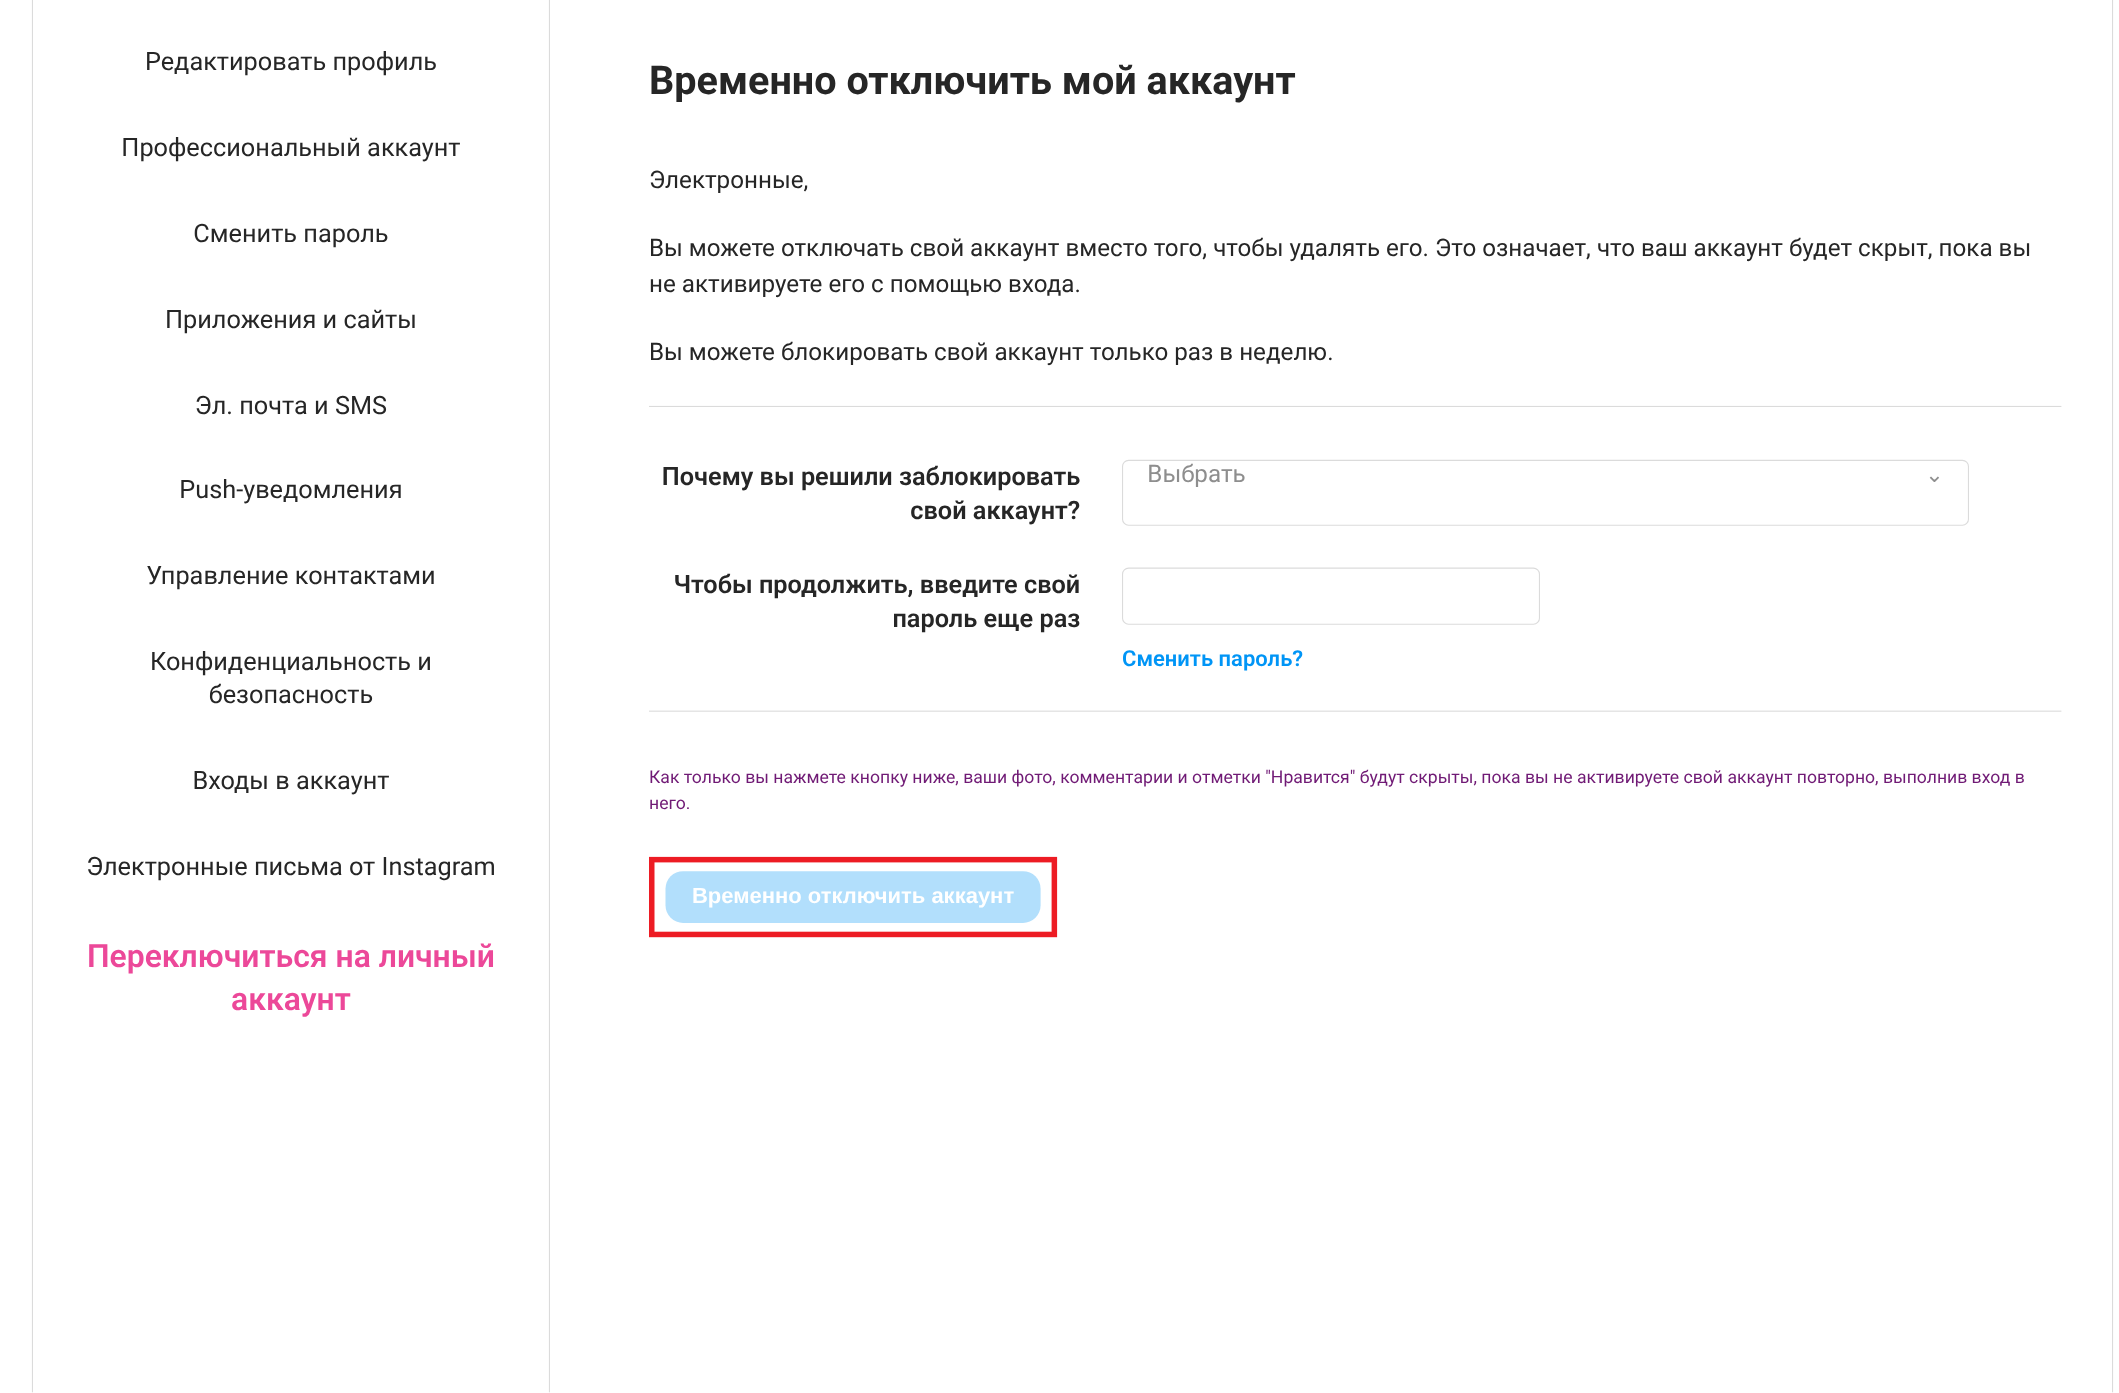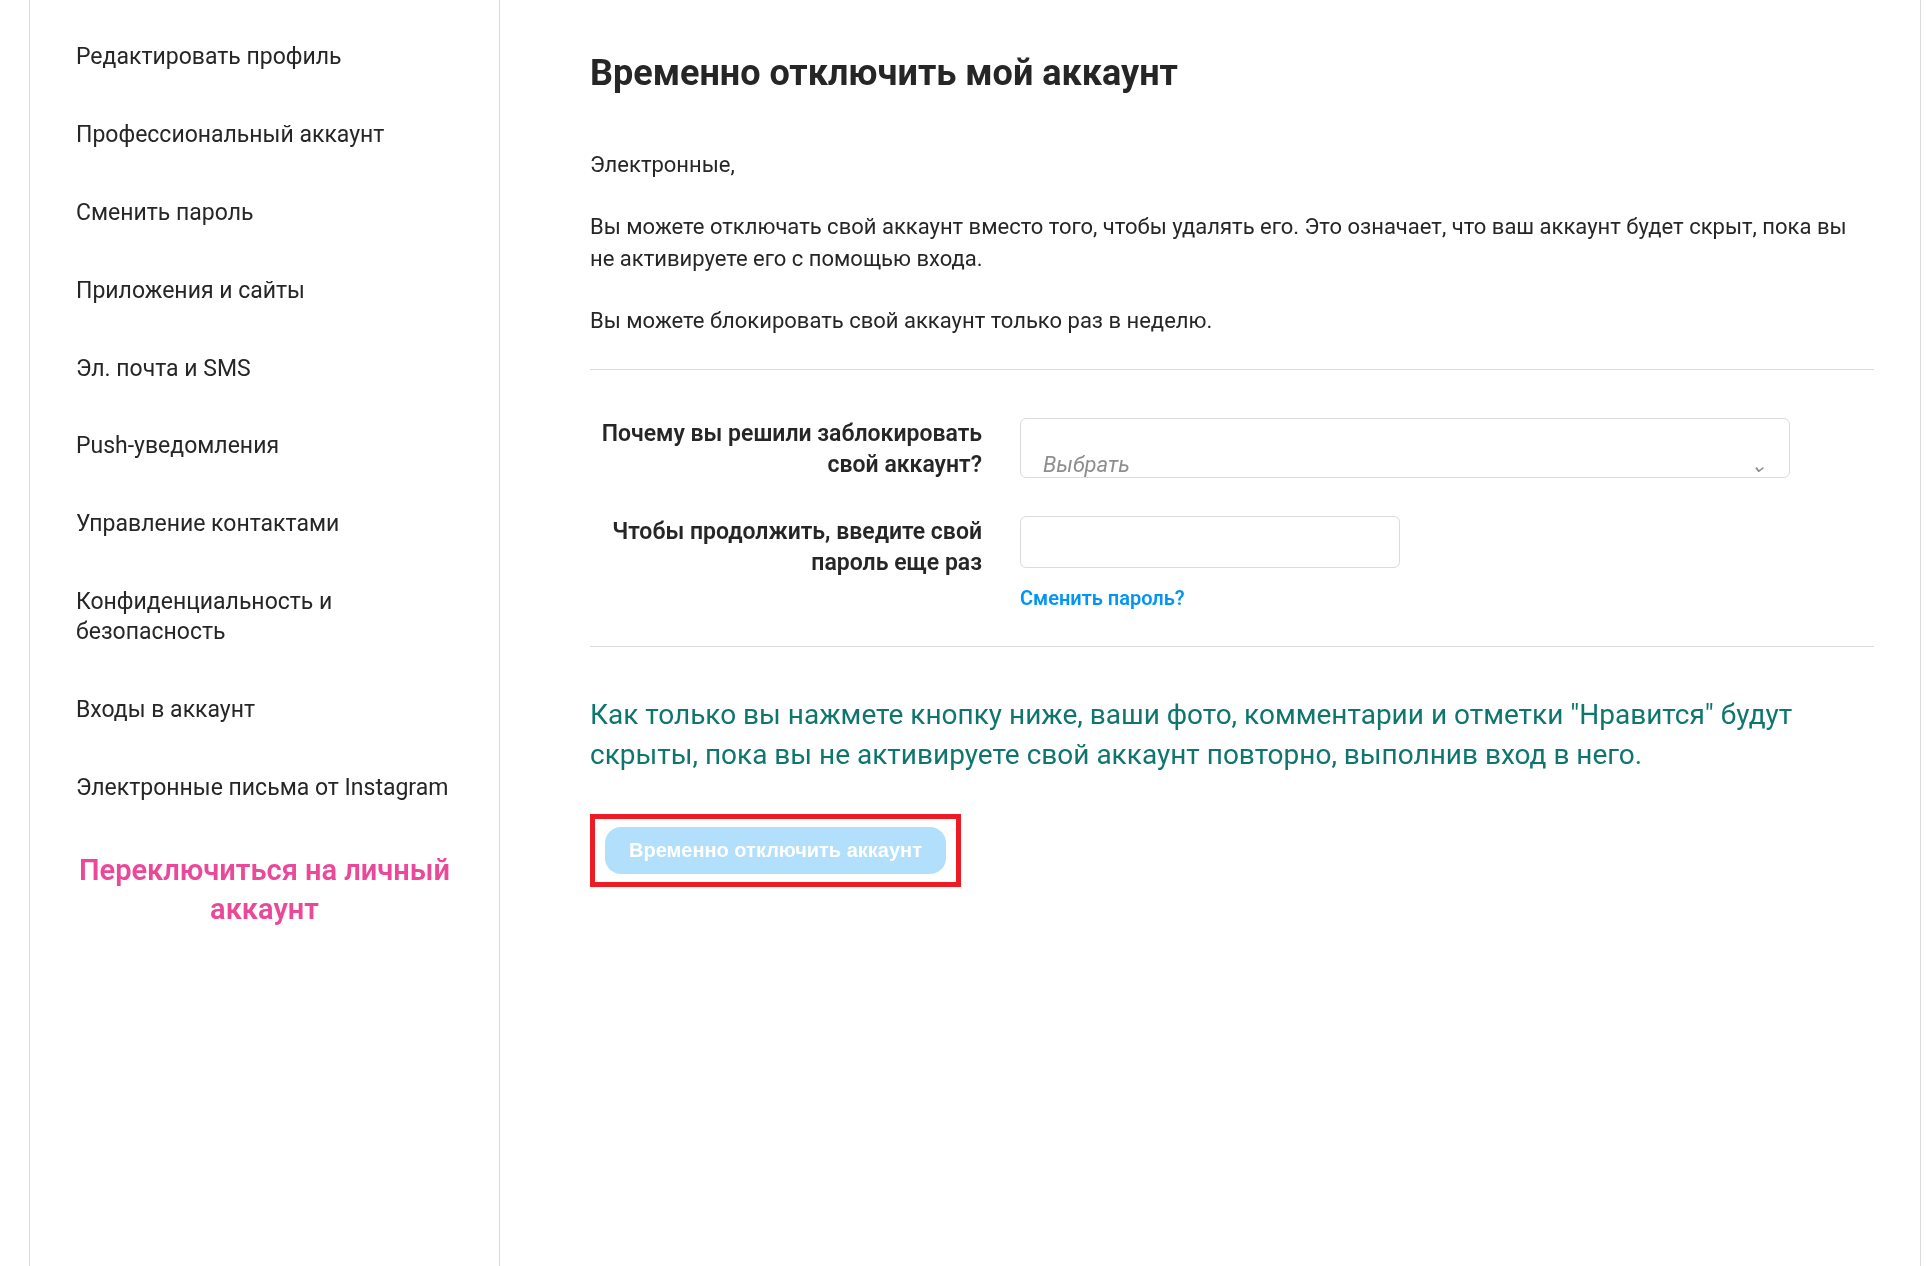--- a/index.html
+++ b/index.html
@@ -24,20 +24,21 @@
     flex-shrink: 0;
     border-right: 1px solid #dbdbdb;
     padding-top: 18px;
   }
   .sidebar-item {
     padding: 24px 46px 24px 46px;
     font-size: 23px;
     line-height: 1.3;
     cursor: pointer;
     color: #262626;
+    text-align: center;
   }
   .sidebar-switch {
     color: #ec4899;
     font-weight: 600;
     text-align: center;
     padding: 24px 40px;
     font-size: 29px;
     line-height: 1.35;
     cursor: pointer;
   }
@@ -79,27 +80,26 @@
   }
   .form-control { flex: 1; }
   .select {
     width: 100%;
     max-width: 770px;
     height: 60px;
     border: 1px solid #dbdbdb;
     border-radius: 6px;
     background: #fff;
     display: flex;
-    align-items: flex-end;
+    align-items: flex-start;
     justify-content: space-between;
     padding: 0 22px;
     cursor: pointer;
     font-size: 22px;
     color: #8e8e8e;
-    font-style: italic;
   }
   .select .chev {
     font-size: 20px;
     color: #8e8e8e;
   }
   .password-input {
     width: 380px;
     height: 52px;
     border: 1px solid #dbdbdb;
     border-radius: 6px;
@@ -109,24 +109,24 @@
   }
   .forgot-link {
     color: #0095f6;
     font-size: 20px;
     font-weight: 600;
     margin-top: 18px;
     display: inline-block;
     cursor: pointer;
   }
   .bottom-note {
-    font-size: 28px;
+    font-size: 16px;
     line-height: 1.45;
     margin: 40px 0 38px 0;
-    color: #0f766e;
+    color: #701a75;
   }
   .disable-btn-wrap {
     display: inline-block;
     border: 5px solid #ed1c24;
     padding: 8px 10px;
   }
   .disable-btn {
     background: #b2dffc;
     color: #fff;
     border: none;

